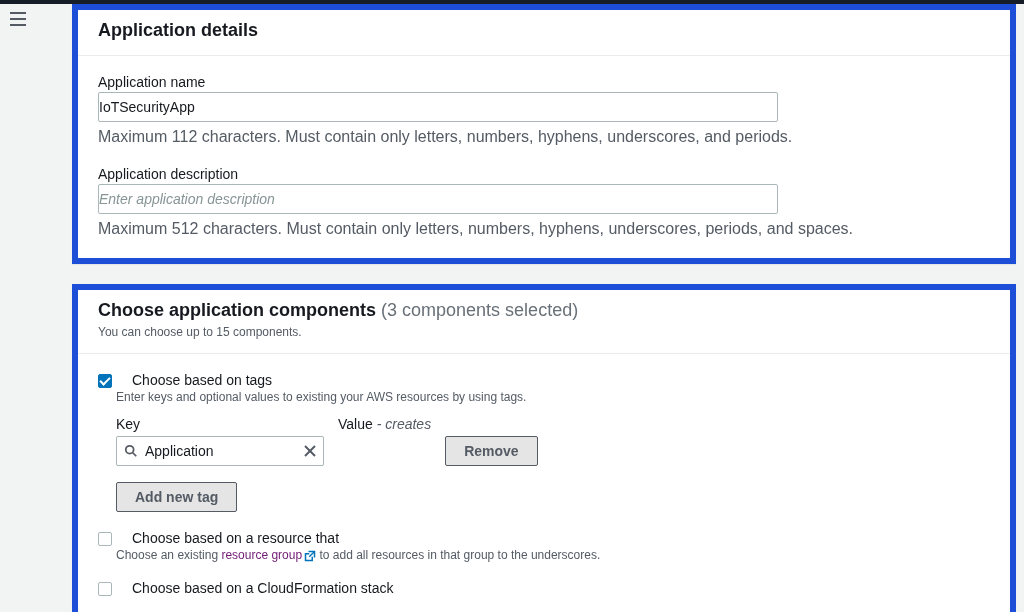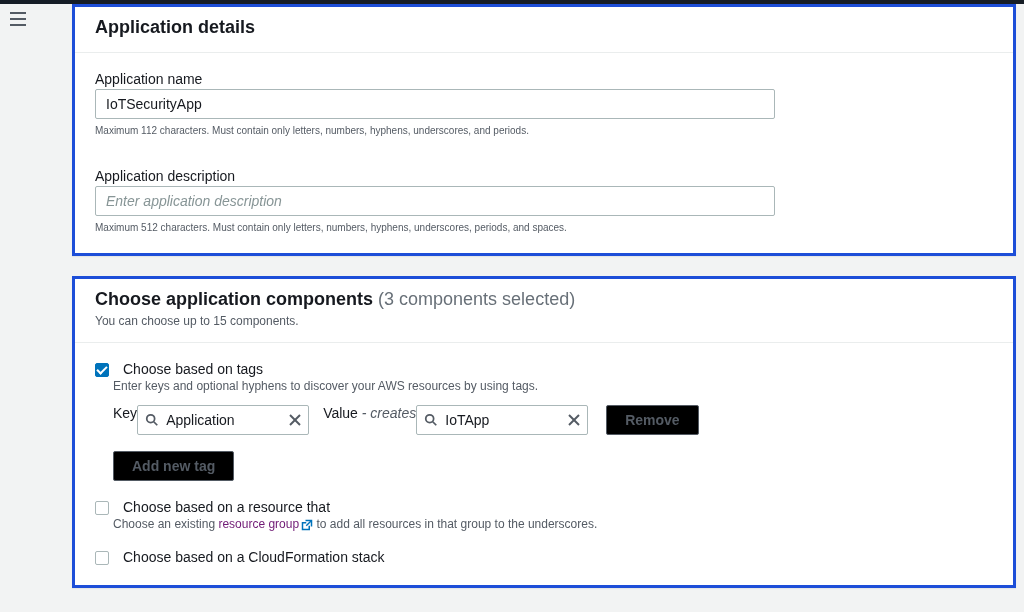--- a/index.html
+++ b/index.html
@@ -34,21 +34,21 @@
       width: 16px;
       height: 2px;
       background: #545b64;
     }
     .main-content {
       margin-left: 40px;
       padding: 0 0 20px 0;
     }
     .card {
       background: #ffffff;
-      border: 3px solid #1d4ed8;
+      border: 6px solid #1d4ed8;
       box-shadow: 0 1px 1px rgba(0,0,0,0.05);
       margin: 0 8px 20px 32px;
     }
     .card-header {
       padding: 10px 20px 14px 20px;
       border-bottom: 1px solid #eaeded;
     }
     .card-title {
       font-size: 18px;
       font-weight: 700;
@@ -60,59 +60,59 @@
     }
     .card-subtitle {
       font-size: 12px;
       color: #545b64;
       margin-top: 4px;
     }
     .card-body {
       padding: 18px 20px 20px 20px;
     }
     .form-group {
-      margin-bottom: 32px;
+      margin-bottom: 20px;
     }
     .form-label {
       font-size: 14px;
       font-weight: 400;
       color: #16191f;
       display: block;
       margin-bottom: 2px;
     }
     .form-help {
       font-size: 12px;
       color: #545b64;
       margin-bottom: 6px;
       display: block;
     }
     .form-constraint {
-      font-size: 10px;
+      font-size: 16px;
       color: #545b64;
       margin-top: 6px;
       display: block;
     }
     .text-input {
       width: 680px;
       max-width: 100%;
-      padding: 6px 10px;
+      padding: 6px 0;
       border: 1px solid #aab7b8;
       border-radius: 2px;
       font-size: 14px;
       color: #16191f;
       background: #fff;
     }
     .text-input::placeholder {
       color: #879596;
       font-style: italic;
     }
     .checkbox-row {
       display: flex;
       align-items: center;
-      gap: 14px;
+      gap: 20px;
     }
     .checkbox {
       width: 14px;
       height: 14px;
       border: 1px solid #aab7b8;
       border-radius: 2px;
       display: inline-flex;
       align-items: center;
       justify-content: center;
       cursor: pointer;
@@ -147,33 +147,34 @@
       margin-left: 18px;
       margin-top: 12px;
     }
     .tag-columns {
       display: flex;
       gap: 14px;
       align-items: flex-start;
     }
     .tag-col {
       display: flex;
+      flex-direction: column;
     }
     .tag-col-label {
       font-size: 14px;
       color: #16191f;
       margin-bottom: 4px;
     }
     .tag-col-label .italic {
       font-style: italic;
       color: #545b64;
     }
     .search-input-wrap {
       position: relative;
-      width: 172px;
+      width: 208px;
     }
     .search-input-wrap input {
       width: 100%;
       padding: 6px 28px 6px 28px;
       border: 1px solid #aab7b8;
       border-radius: 2px;
       font-size: 14px;
       color: #16191f;
     }
     .search-icon {
@@ -187,21 +188,21 @@
       position: absolute;
       right: 8px;
       top: 50%;
       transform: translateY(-50%);
       cursor: pointer;
     }
     .btn {
       padding: 6px 18px;
       border: 1px solid #545b64;
       border-radius: 2px;
-      background: #000000;
+      background: #e5e5e5;
       font-size: 14px;
       font-weight: 700;
       color: #545b64;
       cursor: pointer;
       font-family: inherit;
     }
     .btn-remove {
       align-self: flex-end;
     }
     .btn-add {
@@ -267,21 +268,21 @@
       </h2>
       <div class="card-subtitle">You can choose up to 15 components.</div>
     </div>
     <div class="card-body">
 
       <div class="component-option">
         <div class="checkbox-row">
           <span class="checkbox checked"></span>
           <span class="checkbox-label">Choose based on tags</span>
         </div>
-        <div class="checkbox-help">Enter keys and optional hyphens to discover your AWS resources by using tags.</div>
+        <div class="checkbox-help">Enter keys and optional values to existing your AWS resources by using tags.</div>
 
         <div class="tag-section">
           <div class="tag-columns">
             <div class="tag-col">
               <span class="tag-col-label">Key</span>
               <div class="search-input-wrap">
                 <span class="search-icon">
                   <svg width="14" height="14" viewBox="0 0 16 16">
                       <circle cx="6.5" cy="6.5" r="4.5" fill="none" stroke="#545b64" stroke-width="2"></circle>
                       <line x1="10" y1="10" x2="14" y2="14" stroke="#545b64" stroke-width="2"></line>
@@ -293,35 +294,20 @@
                       <line x1="1" y1="1" x2="11" y2="11" stroke="#545b64" stroke-width="2"></line>
                       <line x1="11" y1="1" x2="1" y2="11" stroke="#545b64" stroke-width="2"></line>
                     </svg>
                 </span>
               </div>
             </div>
             <div class="tag-col">
               <span class="tag-col-label">
                 <span>Value</span><span class="italic"> - creates</span>
               </span>
-              <div class="search-input-wrap">
-                <span class="search-icon">
-                  <svg width="14" height="14" viewBox="0 0 16 16">
-                      <circle cx="6.5" cy="6.5" r="4.5" fill="none" stroke="#545b64" stroke-width="2"></circle>
-                      <line x1="10" y1="10" x2="14" y2="14" stroke="#545b64" stroke-width="2"></line>
-                    </svg>
-                </span>
-                <input type="text" value="IoTApp" style="">
-                <span class="clear-icon">
-                  <svg width="12" height="12" viewBox="0 0 12 12">
-                      <line x1="1" y1="1" x2="11" y2="11" stroke="#545b64" stroke-width="2"></line>
-                      <line x1="11" y1="1" x2="1" y2="11" stroke="#545b64" stroke-width="2"></line>
-                    </svg>
-                </span>
-              </div>
             </div>
             <div class="tag-col" style="justify-content:flex-end">
               <span class="tag-col-label">&nbsp;</span>
               <button class="btn btn-remove">Remove</button>
             </div>
           </div>
           <button class="btn btn-add">Add new tag</button>
         </div>
       </div>
 

